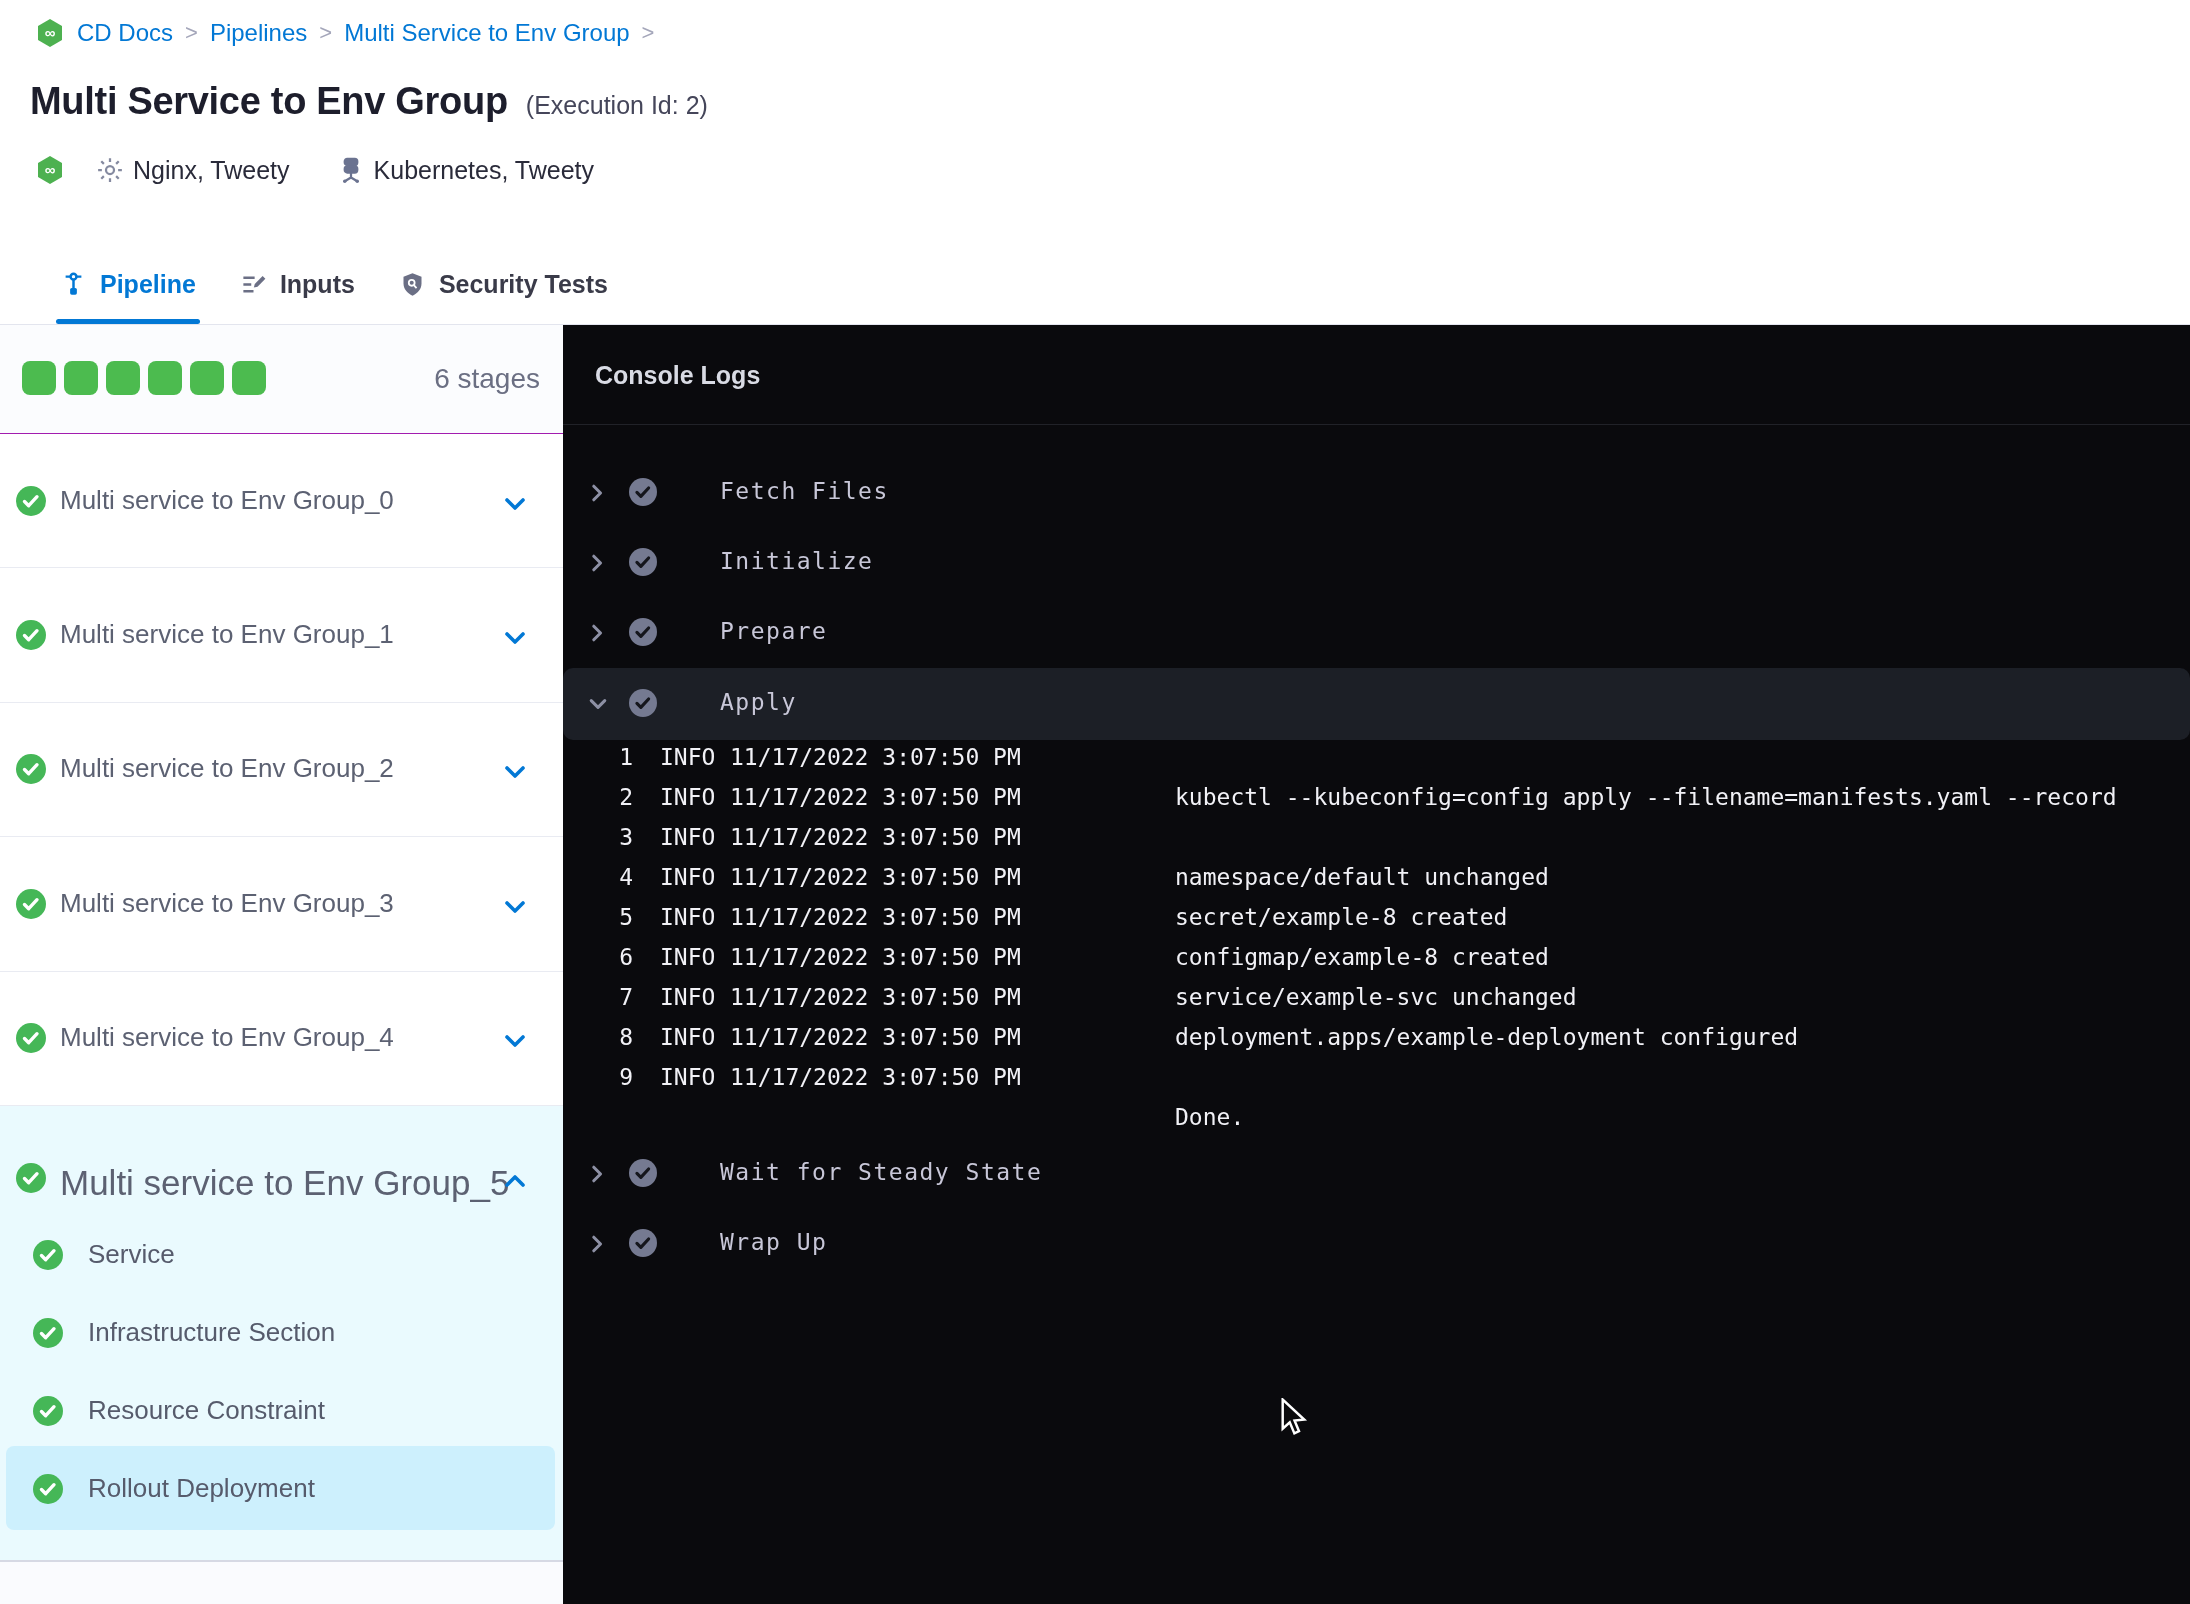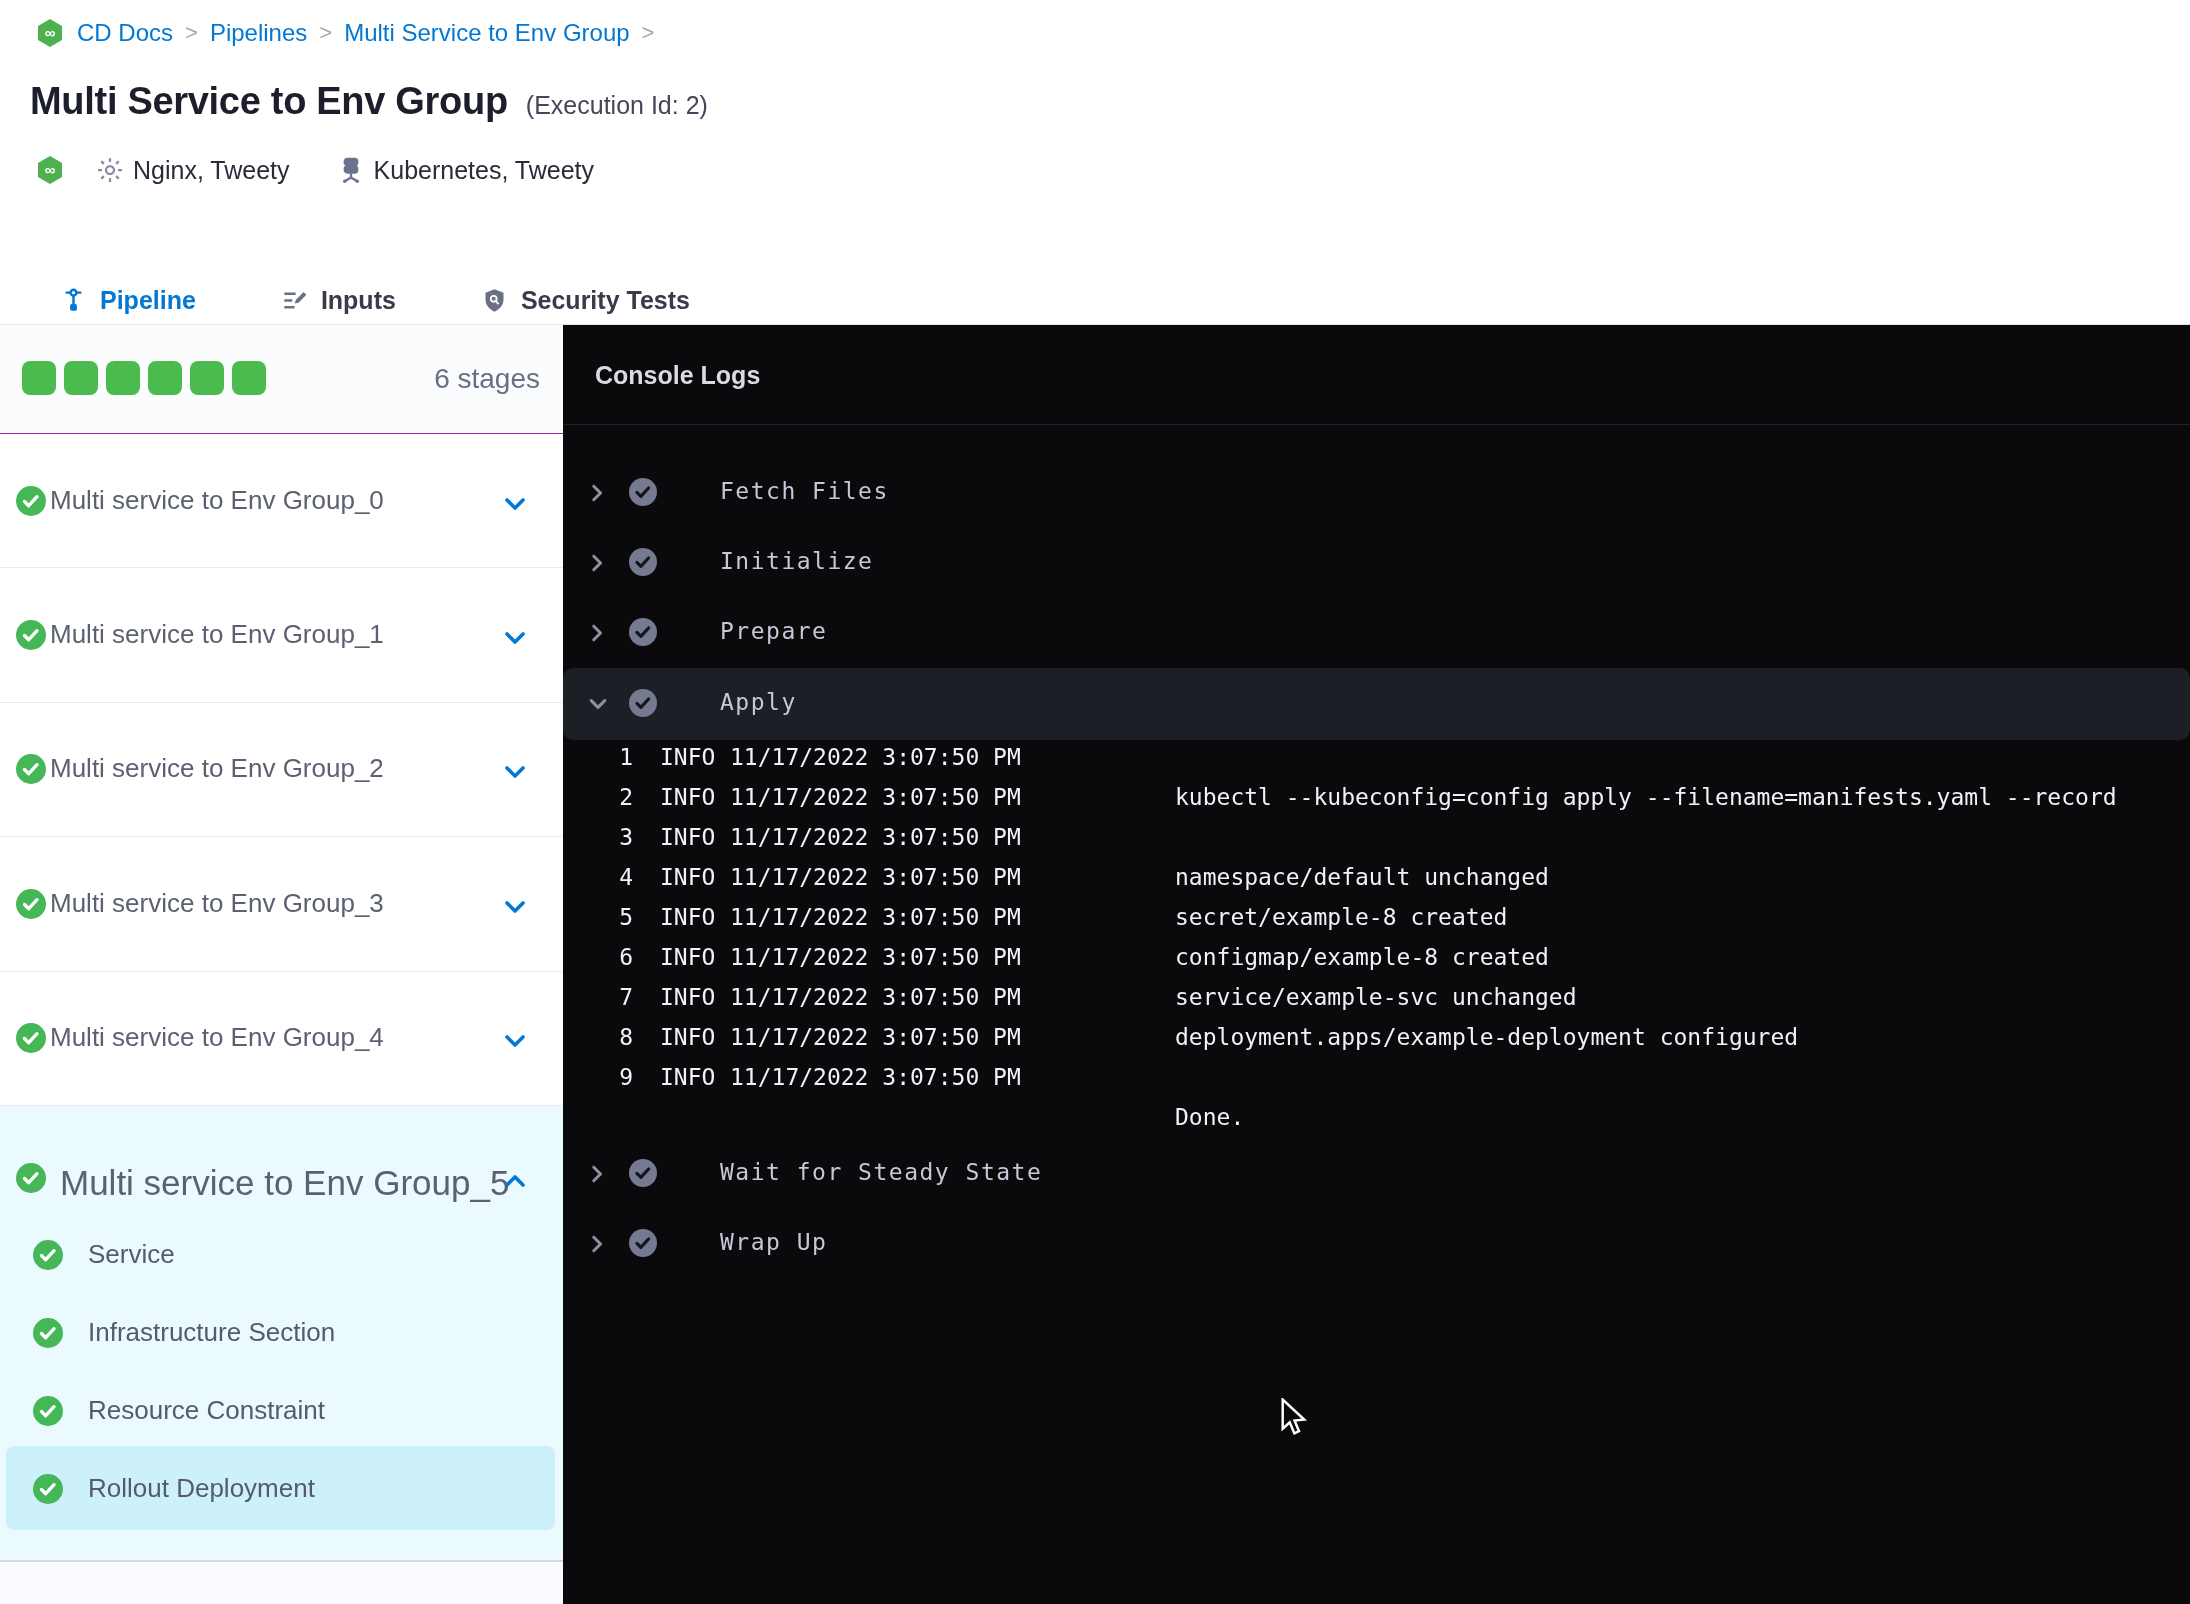--- a/index.html
+++ b/index.html
@@ -12,38 +12,38 @@
   .crumb-sep { color:#a4a6ba; font-size:22px; }
   .title-row { position:absolute; left:30px; top:80px; display:flex; align-items:baseline; gap:18px; }
   .page-title { font-size:38px; font-weight:700; color:#1d1e2c; letter-spacing:-0.3px; }
   .exec-id { font-size:25px; color:#45465a; }
   .services-row { position:absolute; left:35px; top:150px; height:40px; display:flex; align-items:center; }
   .svc-group { display:flex; align-items:center; gap:8px;justify-content:flex-end; }
   .svc-label { font-size:25px; font-weight:500; color:#2a2b3a; }
 
   
   .tabs-bar { position:absolute; left:0; top:245px; width:2190px; height:80px; border-bottom:1px solid #e3e5ee; background:#fff; }
-  .tabs-inner { position:absolute; left:56px; top:16px; height:79px; display:flex; gap:77px; }
+  .tabs-inner { position:absolute; left:56px; top:0; height:79px; display:flex; gap:36px; }
   .tab { position:relative; display:flex; align-items:center; gap:13px; font-size:25px; font-weight:600; color:#3a3b49; padding:0 4px; cursor:pointer; }
   .tab.active { color:#0278d5; }
   .tab.active::after { content:""; position:absolute; left:0; right:0; bottom:0; height:5px; background:#0278d5; border-radius:3px; }
 
   
   .content { position:absolute; left:0; top:325px; width:2190px; height:1279px; }
   .sidebar { position:absolute; left:0; top:0; width:563px; height:1279px; background:#ffffff; }
   .console { position:absolute; left:563px; top:0; width:1627px; height:1279px; background:#0a0a0d; }
 
   
   .stages-summary { position:absolute; left:0; top:0; width:563px; height:109px; background:#fbfcfe; border-bottom:1px solid #a21caf; }
   .squares { position:absolute; left:22px; top:36px; display:flex; gap:8px; }
   .sq { width:34px; height:34px; border-radius:8px; }
   .stages-count { position:absolute; right:23px; top:38px; font-size:28px; color:#6b6f83; }
   .stage-row { position:absolute; left:0; width:563px; border-bottom:1px solid #e9ebf2; background:#fff; cursor:pointer; }
   .stage-row .chk { position:absolute; left:16px; top:50%; margin-top:-15px; }
-  .stage-row .lbl { position:absolute; left:50px; top:50%; transform:translateY(-52%); font-size:26px; color:#5c6172; }
+  .stage-row .lbl { position:absolute; left:60px; top:50%; transform:translateY(-52%); font-size:26px; color:#5c6172; }
   .stage-row .chev { position:absolute; left:502px; top:50%; margin-top:-10px; }
   .group5 { position:absolute; left:0; top:781px; width:563px; height:454px; background:#eafafe; }
   .g5-header { position:absolute; left:0; top:0; width:563px; height:140px; cursor:pointer; }
   .g5-header .chk { position:absolute; left:16px; top:57px; }
   .g5-header .lbl { position:absolute; left:60px; top:57px; font-size:35px; color:#5c6172; }
   .g5-header .chev { position:absolute; left:502px; top:62px; }
   .step-row { position:absolute; left:0; width:680px; height:78px; cursor:pointer; }
   .step-row .chk { position:absolute; left:33px; top:50%; margin-top:-15px; }
   .step-row .lbl { position:absolute; left:88px; top:50%; transform:translateY(-52%); font-size:26px; color:#565b6c; }
   .step-row .dur { position:absolute; right:38px; top:50%; transform:translateY(-50%); font-size:22px; color:#6d7081; }

